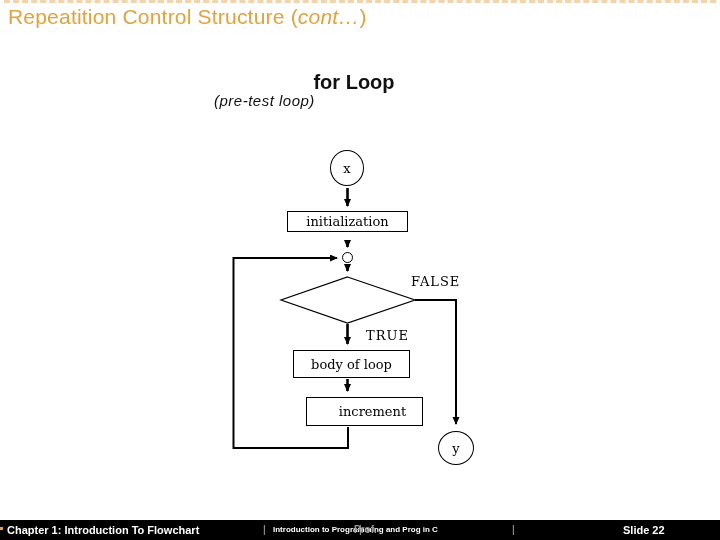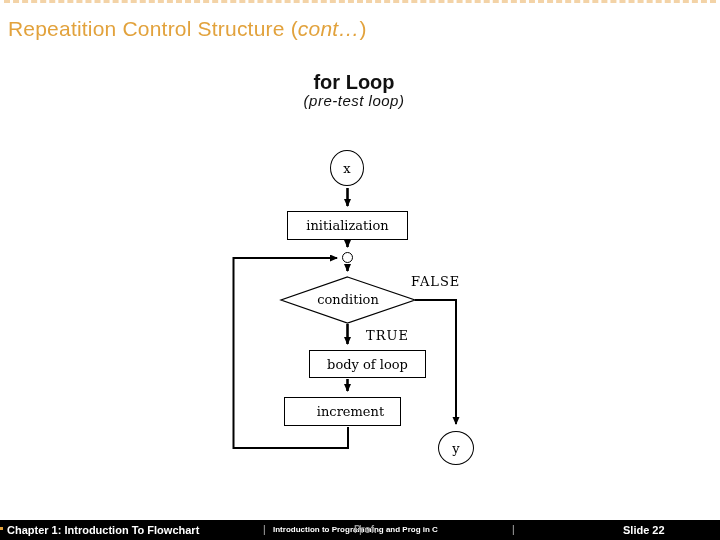--- a/index.html
+++ b/index.html
@@ -13,44 +13,44 @@
   html,body{margin:0;padding:0;background:#ffffff;}
   .slide{
     position:relative;width:720px;height:540px;background:#ffffff;
     overflow:hidden;font-family:"Liberation Sans",sans-serif;
   }
   .top-edge{
     position:absolute;top:0;left:4px;width:712px;height:0;
     border-top:3px dashed var(--top-edge);opacity:.7;
   }
   .title{
-    position:absolute;top:17px;left:8px;font-size:21px;letter-spacing:.2px;
+    position:absolute;top:5px;left:8px;font-size:21px;letter-spacing:.2px;
     color:var(--title-color);white-space:nowrap;
   }
   .title .it{font-style:italic;}
   .heading{
     position:absolute;top:71px;left:234px;width:240px;text-align:center;
     font-weight:bold;font-size:20px;color:#111111;
   }
   .subheading{
-    position:absolute;top:92px;left:214px;width:280px;text-align:center;
+    position:absolute;top:92px;left:214px;width:280px;text-align:left;
     font-style:italic;font-size:15px;color:#111111;letter-spacing:.5px;
   }
   svg.flow{position:absolute;left:0;top:0;}
   .shape{
     position:absolute;border:1px solid var(--line);background:#ffffff;
     font-family:"DejaVu Serif",serif;font-size:13px;color:#000000;
     display:flex;align-items:center;justify-content:center;box-sizing:border-box;
   }
   .circle{border-radius:50%;}
   .start-circle{left:330px;top:150px;width:34px;height:36px;}
-  .init-rect{left:287px;top:211px;width:121px;height:29px;}
+  .init-rect{left:287px;top:211px;width:121px;height:21px;}
   .connector-circle{left:342px;top:252px;width:11px;height:11px;background:#ffffff;}
-  .body-rect{left:293px;top:350px;width:117px;height:28px;margin-left:16px;}
-  .increment-rect{left:284px;top:397px;width:117px;height:29px;padding-left:16px;}
+  .body-rect{left:293px;top:350px;width:117px;height:28px;}
+  .increment-rect{left:306px;top:397px;width:117px;height:29px;padding-left:16px;}
   .end-circle{left:438px;top:431px;width:36px;height:34px;}
   .flow-label{
     position:absolute;font-family:"DejaVu Serif",serif;font-size:13px;color:#000000;
     white-space:nowrap;
   }
   .condition-label{left:281px;top:292px;width:134px;text-align:center;}
   .false-label{left:411px;top:274px;letter-spacing:1px;}
   .true-label{left:366px;top:328px;letter-spacing:1px;text-align:right;}
   .footer{
     position:absolute;left:0;top:520px;width:720px;height:20px;
@@ -101,21 +101,20 @@
   <div class="shape circle start-circle">
     <span>x</span>
   </div>
 
   <div class="shape init-rect">
     <span>initialization</span>
   </div>
 
   <div class="shape circle connector-circle"></div>
 
-  <div class="flow-label condition-label">condition</div>
   <div class="flow-label false-label">FALSE</div>
   <div class="flow-label true-label">TRUE</div>
 
   <div class="shape body-rect">
     <span>body of loop</span>
   </div>
 
   <div class="shape increment-rect">
     <span>increment</span>
   </div>

